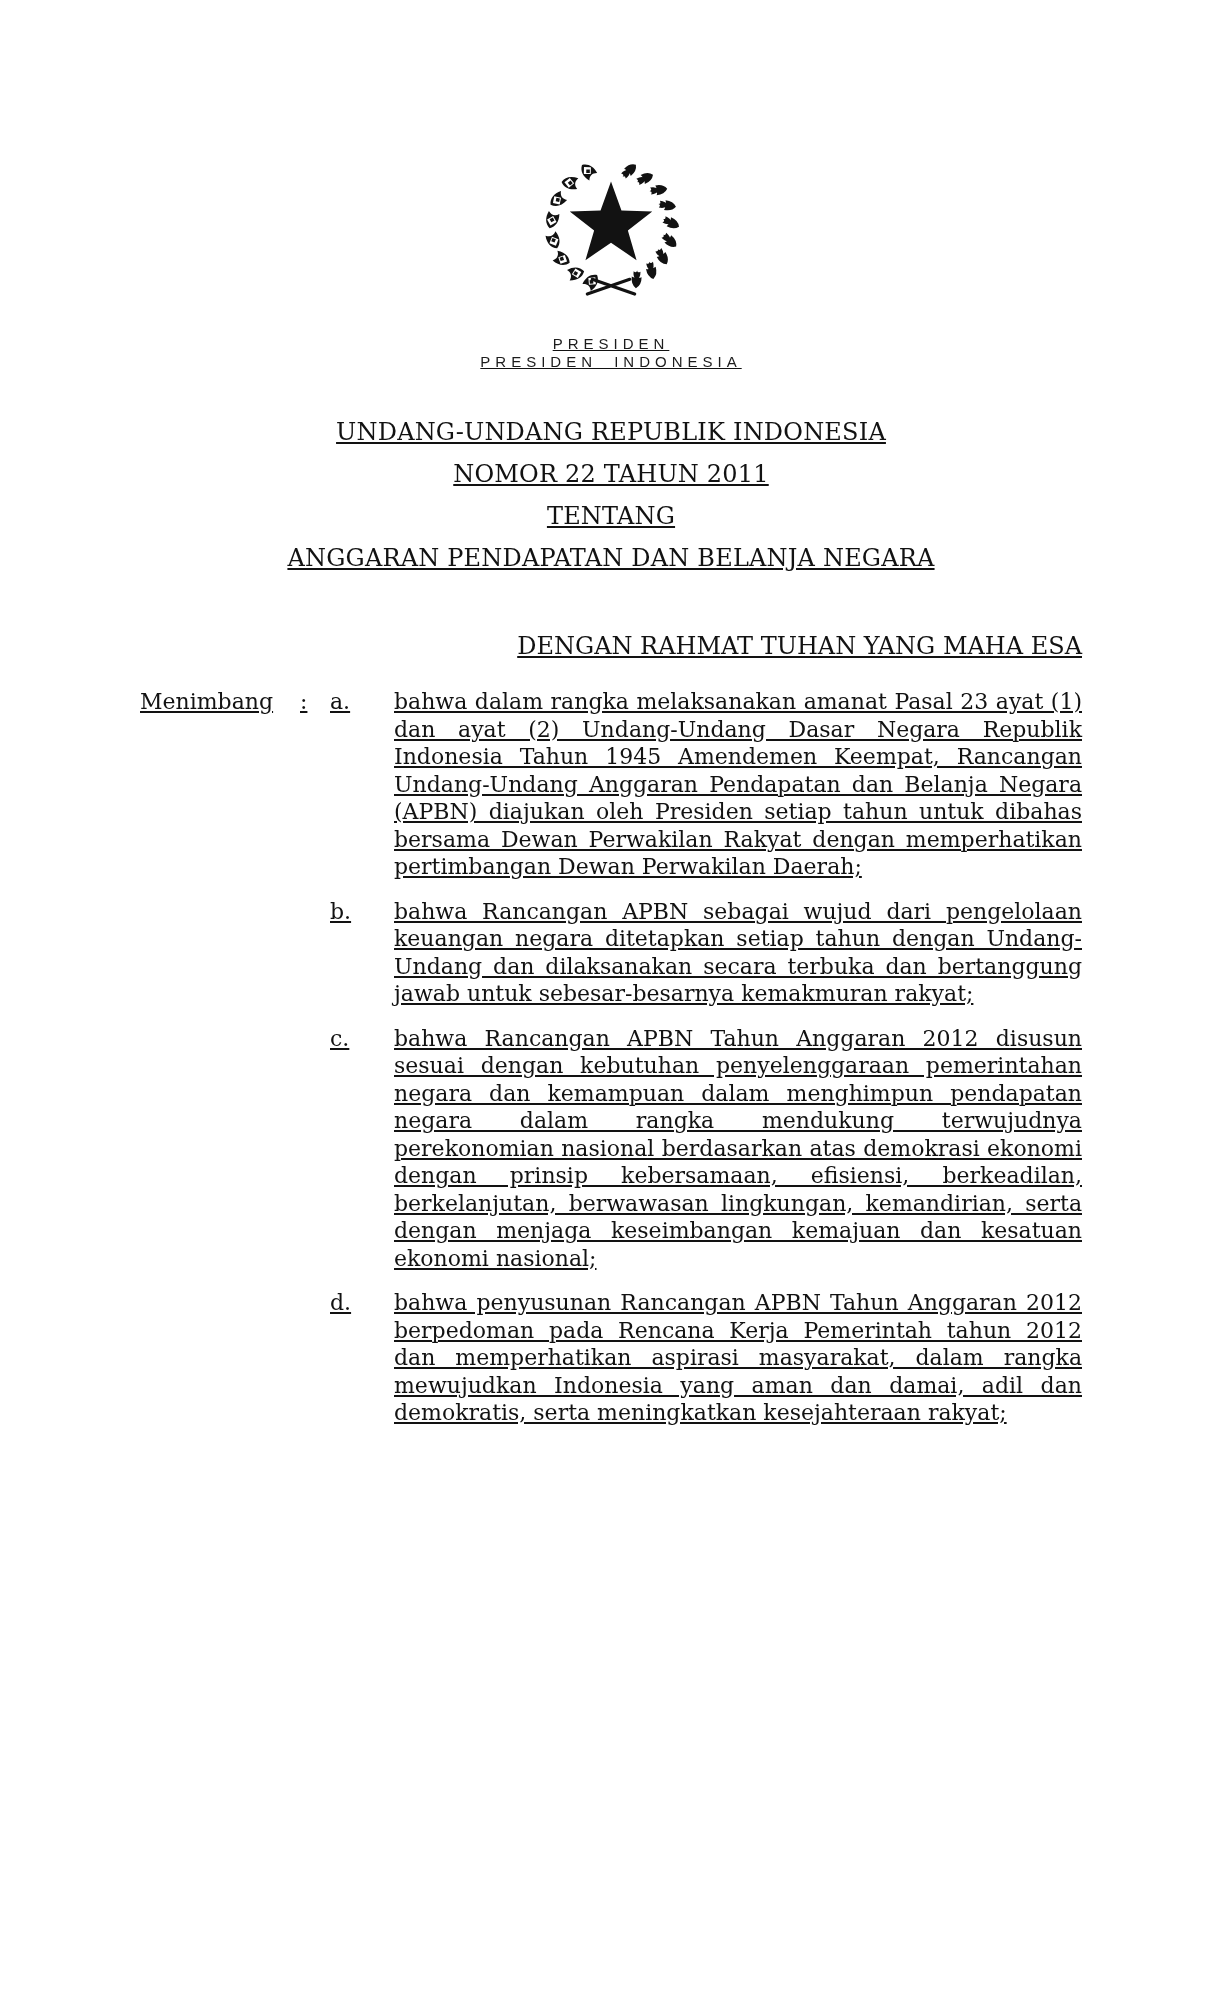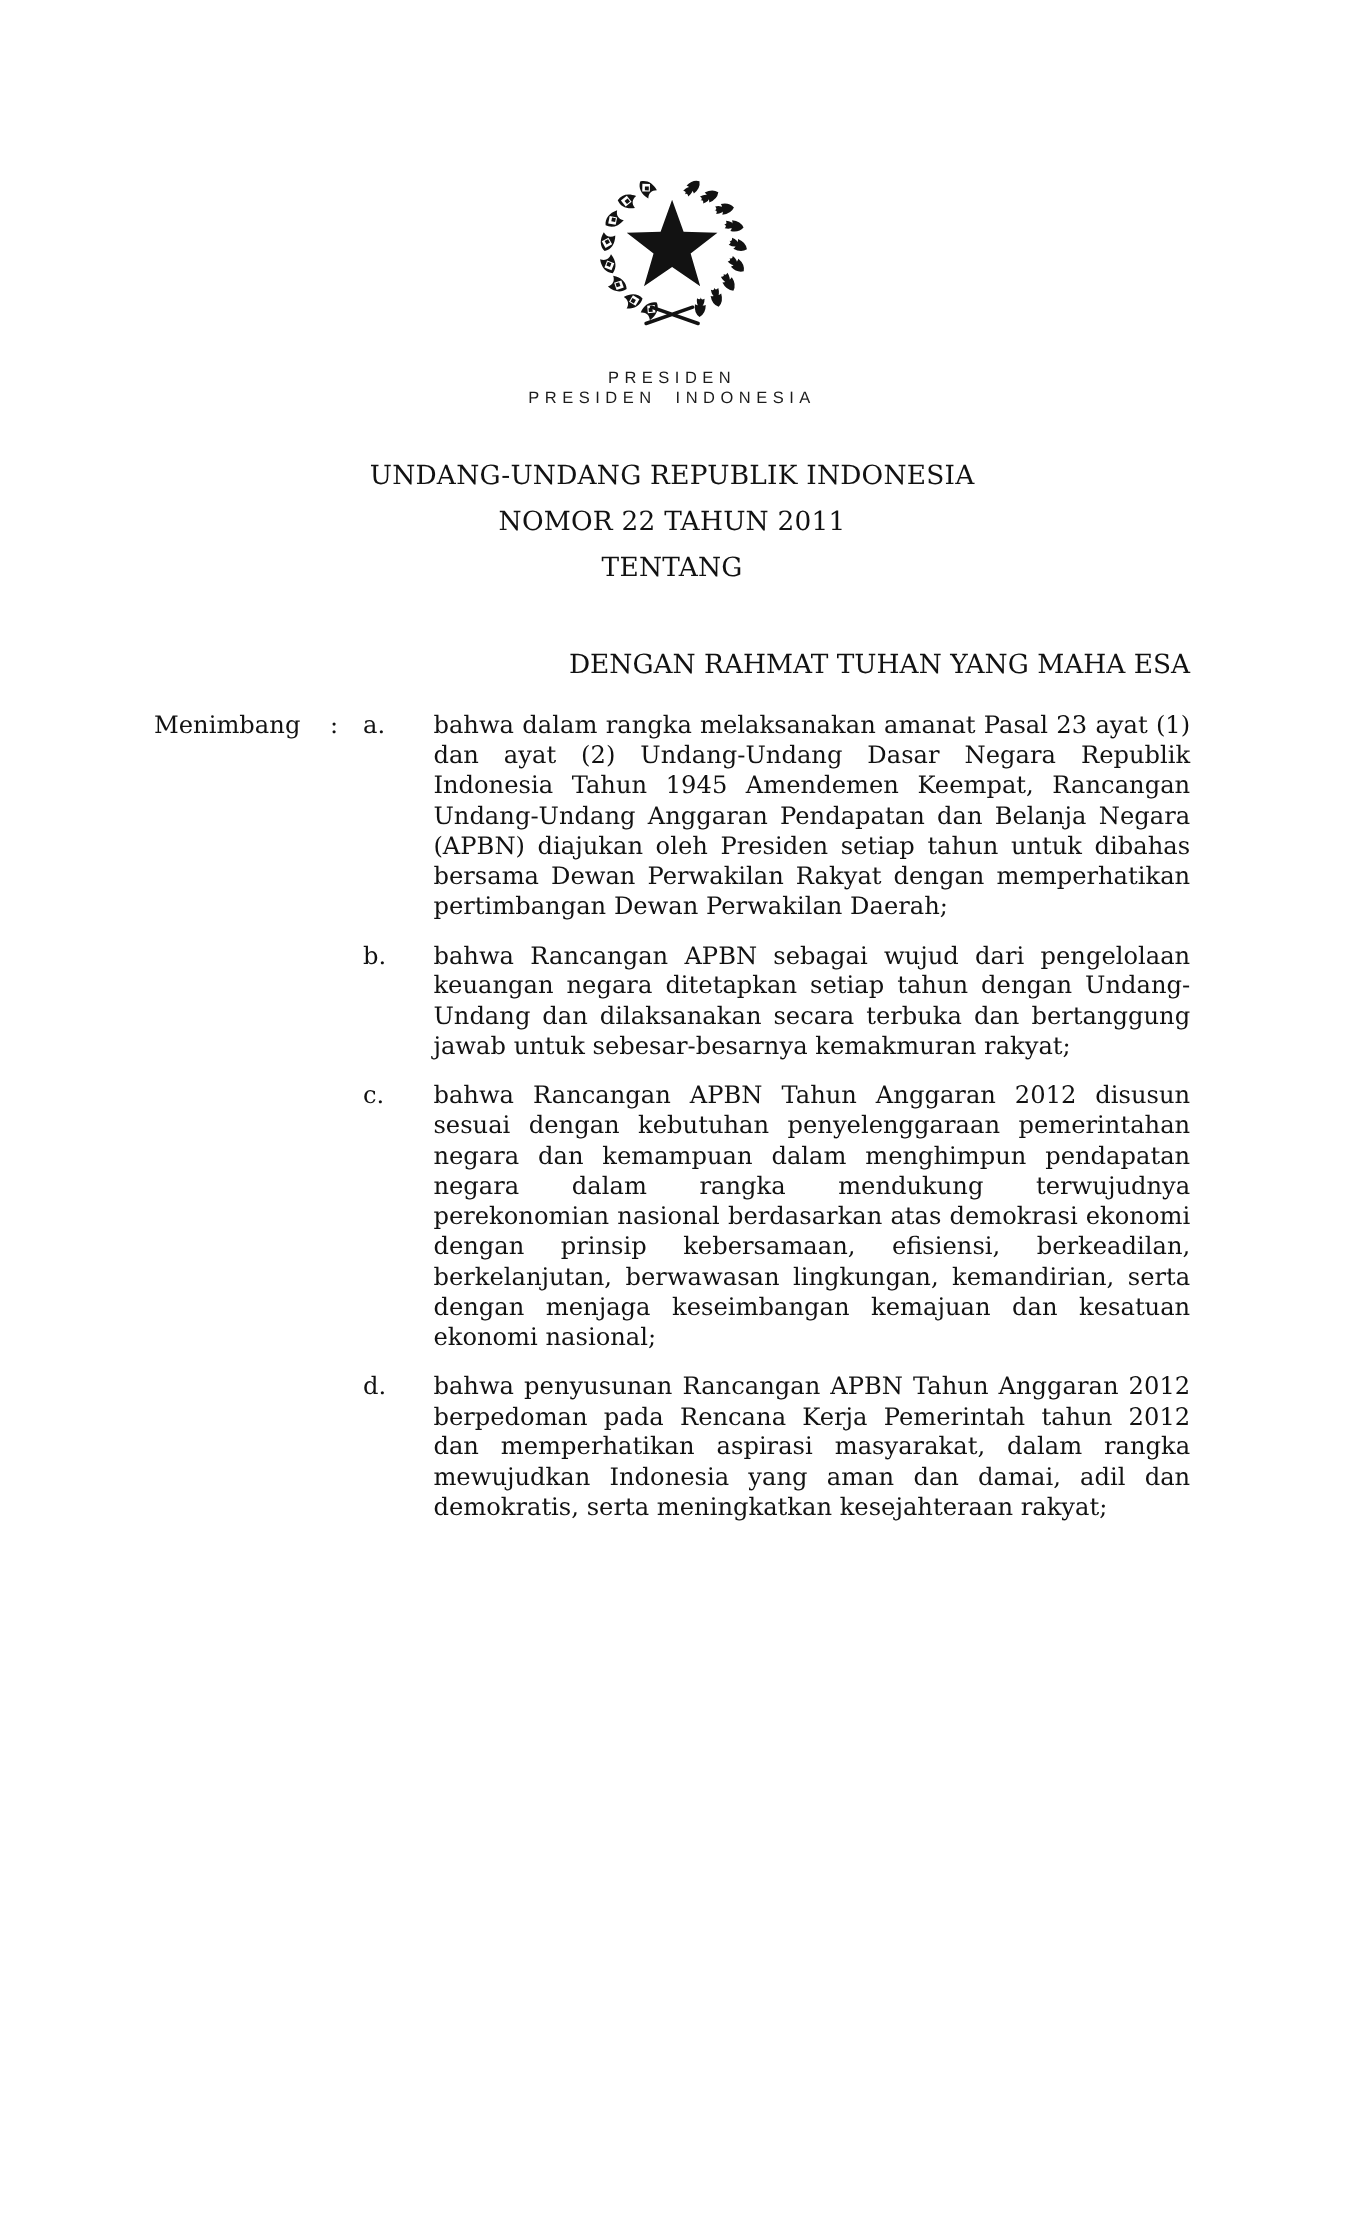--- a/index.html
+++ b/index.html
@@ -7,20 +7,21 @@
     position: relative;
     width: 1224px;
     height: 2016px;
     margin: 0 auto;
     background: #ffffff;
     color: #121212;
     font-family: "DejaVu Serif", serif;
     overflow: hidden;
     box-sizing: border-box;
     padding: 153px 142px 16px 140px;
+    text-decoration: underline;
   }
   
   .letterhead { text-align: center; }
   .seal { display: block; margin: 0 auto; }
   .lh-text {
     margin-top: 34px;
     font-family: "Liberation Sans", sans-serif;
     font-size: 15px;
     line-height: 18px;
     letter-spacing: 5px;
@@ -119,20 +120,21 @@
     <div class="lh-text">
       <div>PRESIDEN</div>
       <div>PRESIDEN INDONESIA</div>
     </div>
   </div>
 
   <div class="title-block">
     <div>UNDANG-UNDANG REPUBLIK INDONESIA</div>
     <div>NOMOR 22 TAHUN 2011</div>
     <div>TENTANG</div>
+    <div>ANGGARAN PENDAPATAN DAN BELANJA NEGARA</div>
   </div>
 
   <div class="invocation">DENGAN RAHMAT TUHAN YANG MAHA ESA</div>
 
 
   <div class="considerations">
     <span class="cons-label">Menimbang</span>
     <span class="cons-colon">:</span>
     <div class="cons-items">
       <div class="cons-item">

